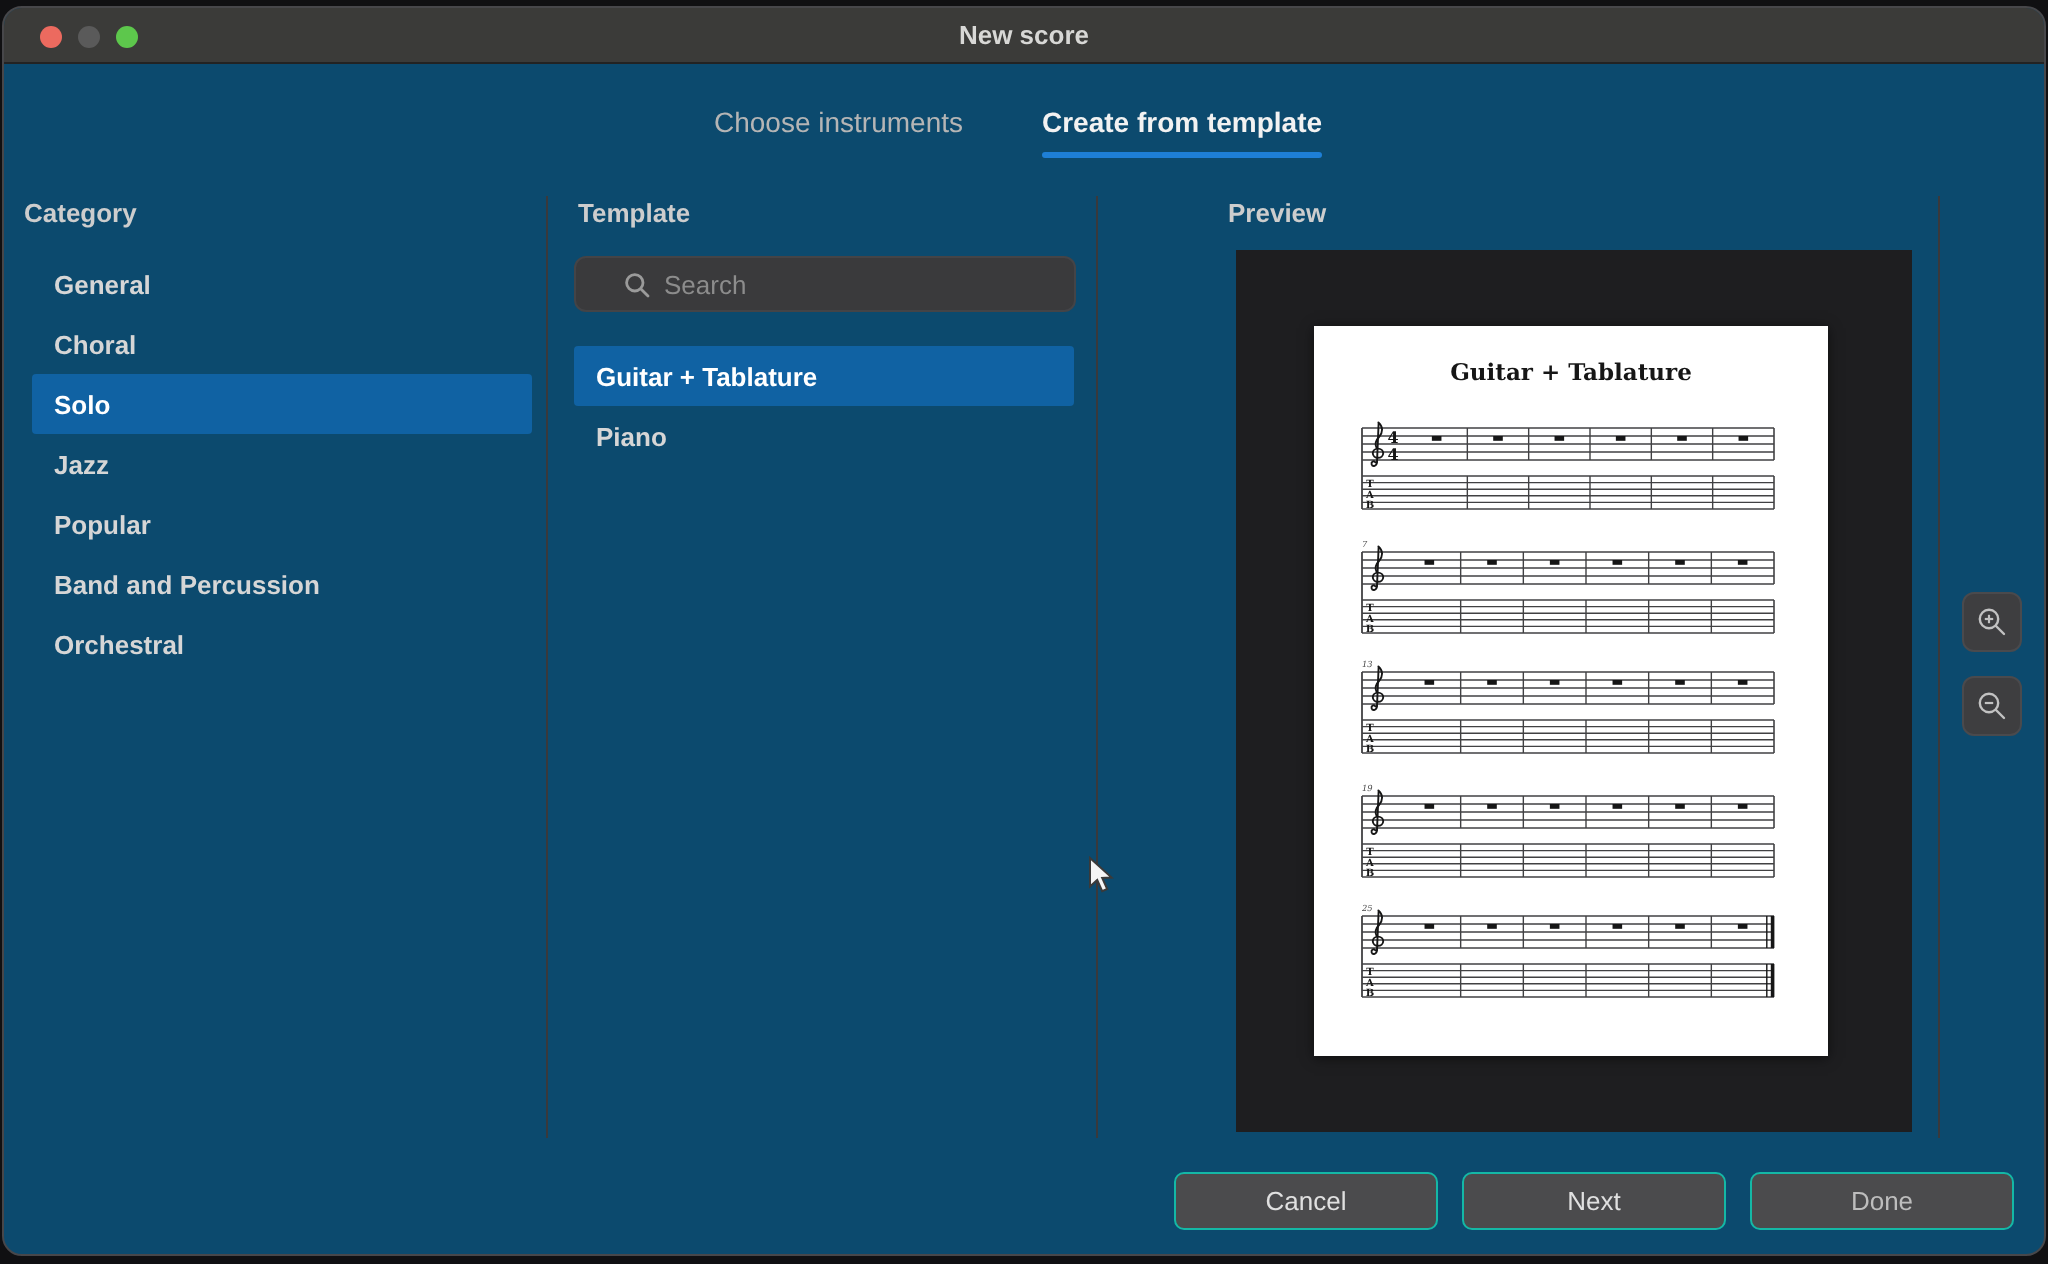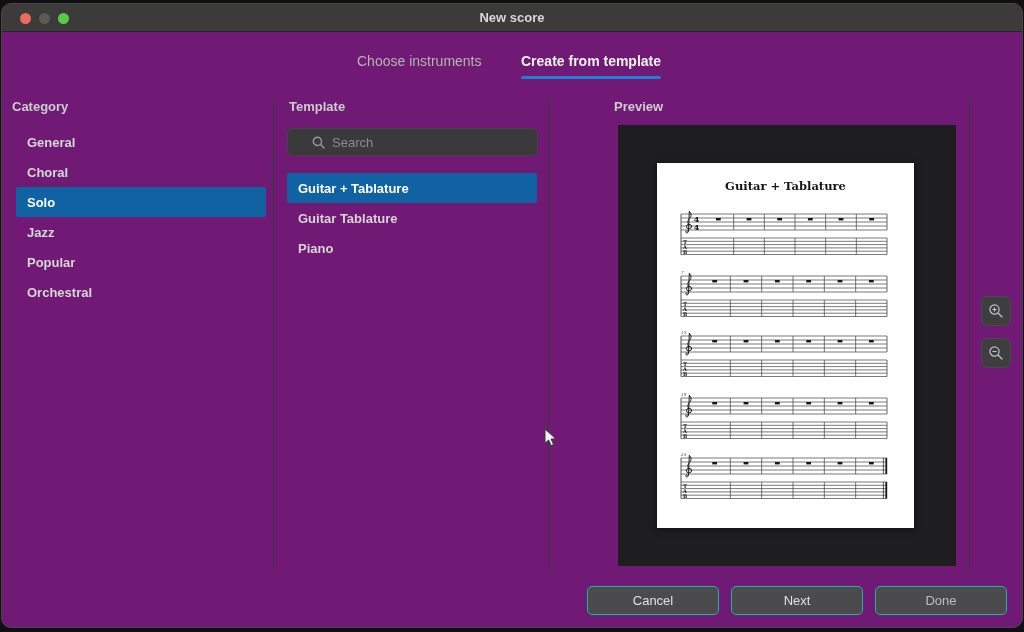--- a/index.html
+++ b/index.html
@@ -1,20 +1,20 @@
 <!DOCTYPE html>
 <html><head>
 <meta charset="utf-8">
 <style>
   * { margin:0; padding:0; box-sizing:border-box; }
   html,body { width:1024px; height:632px; background:#101012; overflow:hidden;
               font-family:"Liberation Sans", sans-serif; }
 
   .window { position:absolute; left:1px; top:3px; width:1022px; height:625px;
-            background:#701a75; border-radius:10px; border:1px solid #47474a;
+            background:#0c4a6e; border-radius:10px; border:1px solid #47474a;
             overflow:hidden; }
 
   
   .titlebar { position:absolute; left:0; top:0; width:100%; height:28px;
               background:#3b3b39; border-bottom:1px solid #232323; }
   .title { position:absolute; left:0; right:0; top:0; height:28px; line-height:28px;
            text-align:center; color:#d8d8d6; font-size:13px; font-weight:bold; }
   .traffic { position:absolute; left:18px; top:9px; display:flex; gap:8px; }
   .light { width:11px; height:11px; border-radius:50%; display:inline-block; }
 
@@ -97,38 +97,38 @@
       <div class="row selected">
         <span>Solo</span>
       </div>
       <div class="row">
         <span>Jazz</span>
       </div>
       <div class="row">
         <span>Popular</span>
       </div>
       <div class="row">
+        <span>Band and Percussion</span>
+      </div>
+      <div class="row">
         <span>Orchestral</span>
       </div>
     </div>
 
   <div class="searchbox">
     <svg width="13" height="13" viewBox="0 0 13 13">
       <circle cx="5.4" cy="5.4" r="4.1" fill="none" stroke="#9a9a9a" stroke-width="1.4"></circle>
       <line x1="8.6" y1="8.6" x2="12" y2="12" stroke="#9a9a9a" stroke-width="1.4" stroke-linecap="round"></line>
     </svg>
     <input type="text" placeholder="Search" style="">
   </div>
 
   <div class="list" style="left:285px; top:169px" id="template-list">
       <div class="row selected">
         <span>Guitar + Tablature</span>
-      </div>
-      <div class="row">
-        <span>Guitar Tablature</span>
       </div>
       <div class="row">
         <span>Piano</span>
       </div>
     </div>
 
   <div class="preview-panel"></div>
   <div class="preview-page">
     <svg id="score-svg" viewBox="0 0 257 365">
         <text x="128.5" y="27" text-anchor="middle" font-family="&quot;DejaVu Serif&quot;, serif" font-size="11.5" font-weight="bold" fill="#161616">Guitar + Tablature</text>

